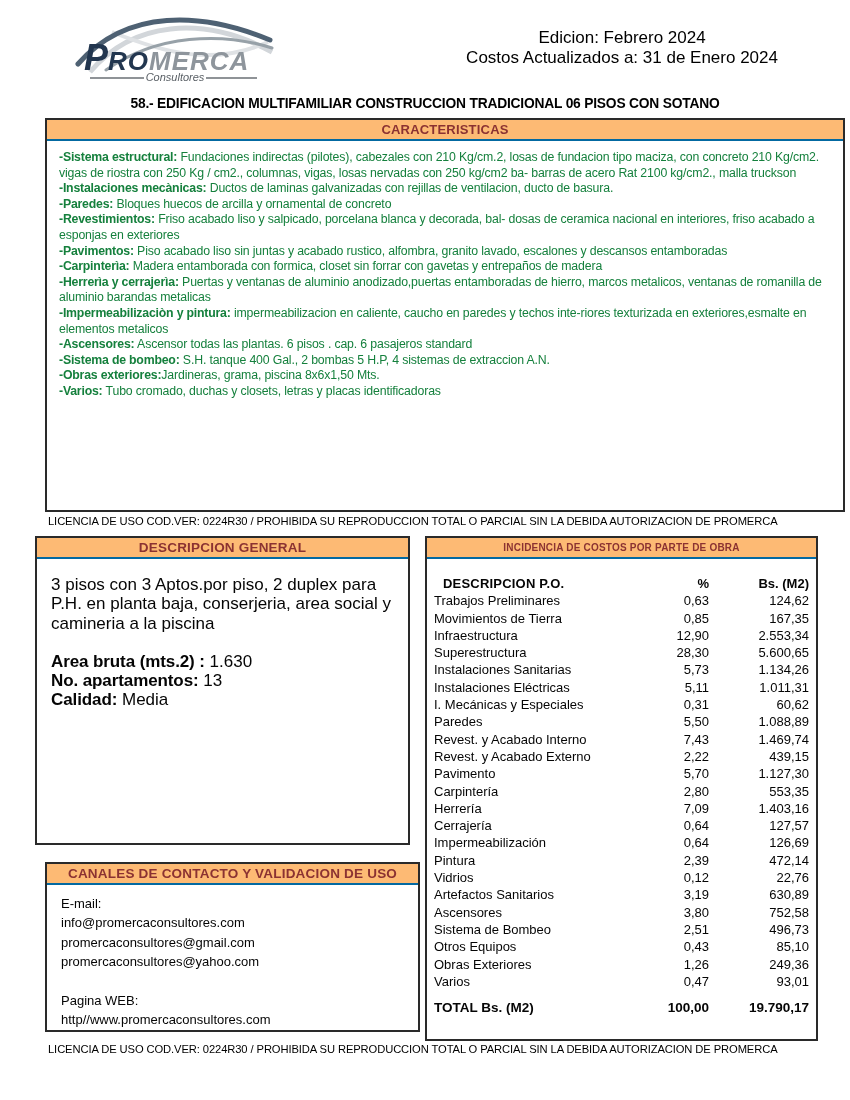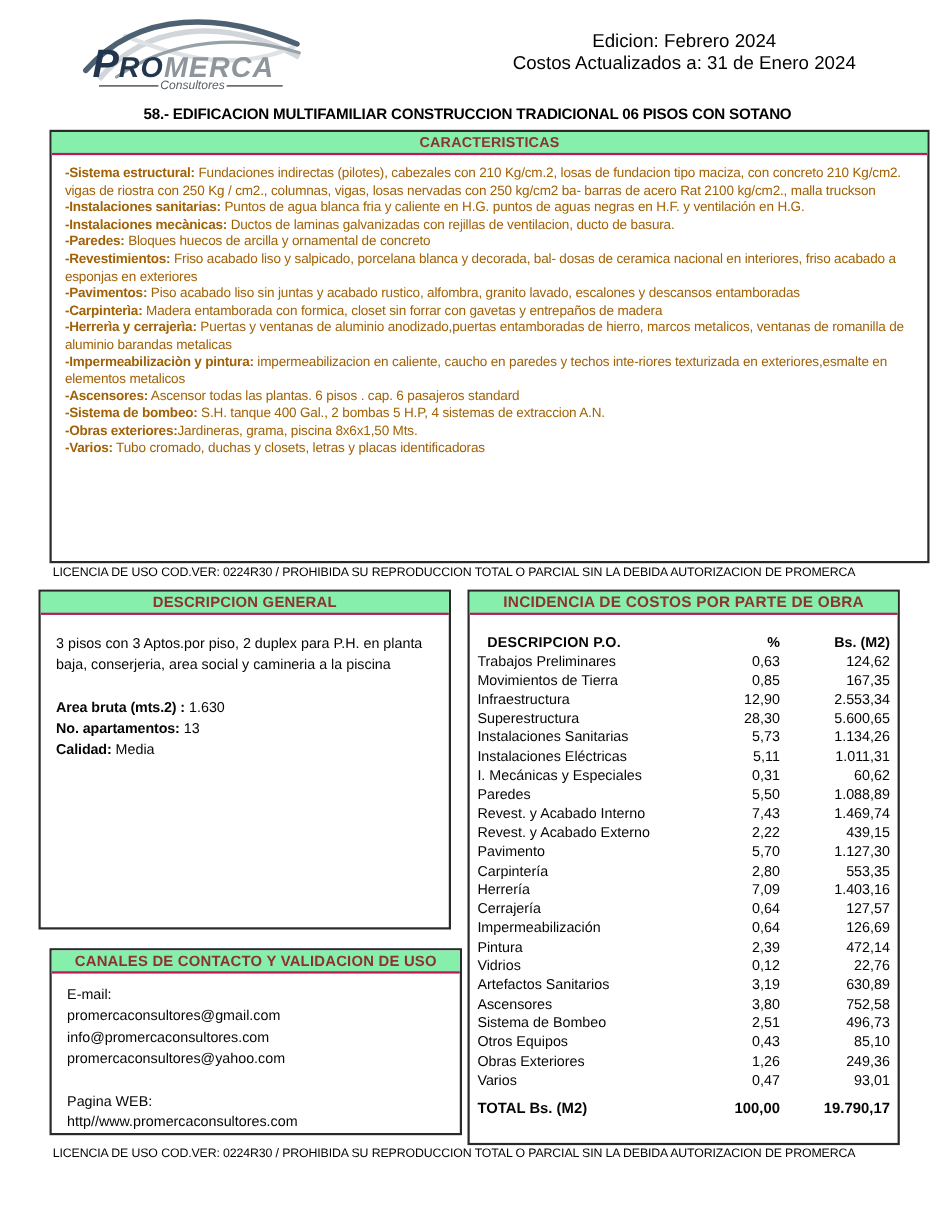--- a/index.html
+++ b/index.html
@@ -8,46 +8,46 @@
 
   
   .logo-wrap{position:absolute;left:72px;top:12px;width:210px;height:78px;}
   .edition{position:absolute;right:72px;top:28px;text-align:center;font-weight:normal;font-size:17px;line-height:20px;color:#000;}
 
   
   .doc-title{position:absolute;left:0;top:96px;width:100%;text-align:center;font-size:13.8px;font-weight:bold;color:#000;letter-spacing:-0.2px;margin:0;}
 
   
   .box{position:absolute;border:2px solid #2a2a2a;background:#fff;box-sizing:border-box;}
-  .box-header{background:#86efac;border-bottom:2px solid #be185d;color:#8b3232;font-weight:bold;text-align:center;font-size:13px;line-height:17px;padding:1px 0;letter-spacing:0.2px;}
+  .box-header{background:#fdba74;border-bottom:2px solid #0369a1;color:#8b3232;font-weight:bold;text-align:center;font-size:13px;line-height:17px;padding:1px 0;letter-spacing:0.2px;}
 
   
   .box-carac{left:45px;top:118px;width:800px;height:394px;}
-  .carac-body{padding:9px 12px;font-size:12.3px;line-height:15.6px;letter-spacing:-0.15px;color:#a16207;}
+  .carac-body{padding:9px 12px;font-size:12.3px;line-height:15.6px;letter-spacing:-0.15px;color:#15803d;}
   .carac-item b{letter-spacing:-0.2px;}
 
   .license{position:absolute;left:48px;width:780px;font-size:11.2px;letter-spacing:-0.1px;color:#000;white-space:nowrap;}
   .license.l1{top:515px;}
   .license.l2{top:1043px;}
 
   
   .box-desc{left:35px;top:536px;width:375px;height:309px;}
   .box-desc .box-header{font-size:13.5px;}
-  .desc-body{padding:16px 14px;font-size:13px;line-height:19.3px;color:#050505;}
+  .desc-body{padding:16px 14px;font-size:17px;line-height:19.3px;color:#050505;}
   .desc-fields{margin-top:19px;}
   .desc-field b{letter-spacing:-0.1px;}
 
   .box-contact{left:45px;top:862px;width:375px;height:170px;}
   .box-contact .box-header{font-size:13.5px;}
   .contact-body{padding:9px 14px;font-size:13px;line-height:19.4px;color:#050505;}
   .contact-gap{height:19.4px;}
 
   
   .box-table{left:425px;top:536px;width:393px;height:505px;}
-  .box-table .box-header{font-size:14px;}
+  .box-table .box-header{font-size:10px;}
   .tbl{padding:8px 4px 0 4px;font-size:13px;color:#050505;}
   .trow{display:grid;grid-template-columns:1fr 80px 103px;line-height:17.3px;}
   .trow .c-name{padding-left:3px;white-space:nowrap;}
   .trow .c-pct,.trow .c-bs{text-align:right;white-space:nowrap;}
   .trow .c-bs{padding-right:3px;}
   .thead{font-weight:bold;margin:8px 0 0 0;}
   .thead .c-name{padding-left:12px;letter-spacing:0.2px;}
   .tspacer{height:9px;}
   .ttotal{font-weight:bold;font-size:13.5px;}
 
@@ -80,21 +80,20 @@
   </div>
 
   <h1 class="doc-title">58.- EDIFICACION MULTIFAMILIAR CONSTRUCCION TRADICIONAL 06 PISOS CON SOTANO</h1>
 
   <section class="box box-carac">
     <div class="box-header">CARACTERISTICAS</div>
     <div class="carac-body">
 
         <div class="carac-item"><b>-Sistema estructural:</b><span> Fundaciones indirectas (pilotes), cabezales con 210 Kg/cm.2, losas de fundacion tipo maciza, con concreto 210 Kg/cm2. vigas de riostra con 250 Kg / cm2., columnas, vigas, losas nervadas con 250 kg/cm2 ba- barras de acero Rat 2100 kg/cm2., malla truckson</span></div>
 
-        <div class="carac-item"><b>-Instalaciones sanitarias:</b><span> Puntos de agua blanca fria y caliente en H.G. puntos de aguas negras en H.F. y ventilación en H.G.</span></div>
 
 
         <div class="carac-item"><b>-Instalaciones mecànicas:</b><span> Ductos de laminas galvanizadas con rejillas de ventilacion, ducto de basura.</span></div>
 
         <div class="carac-item"><b>-Paredes:</b><span> Bloques huecos de arcilla y ornamental de concreto</span></div>
 
         <div class="carac-item"><b>-Revestimientos:</b><span> Friso acabado liso y salpicado, porcelana blanca y decorada, bal- dosas de ceramica nacional en interiores, friso acabado a esponjas en exteriores</span></div>
 
         <div class="carac-item"><b>-Pavimentos:</b><span> Piso acabado liso sin juntas y acabado rustico, alfombra, granito lavado, escalones y descansos entamboradas</span></div>
 
@@ -131,23 +130,23 @@
         </div>
     </div>
   </section>
 
   <section class="box box-contact">
     <div class="box-header">CANALES DE CONTACTO Y VALIDACION DE USO</div>
     <div class="contact-body">
       <div>E-mail:</div>
       <div>
 
+          <div class="contact-line">info@promercaconsultores.com</div>
+
           <div class="contact-line">promercaconsultores@gmail.com</div>
-
-          <div class="contact-line">info@promercaconsultores.com</div>
 
           <div class="contact-line">promercaconsultores@yahoo.com</div>
         </div>
       <div class="contact-gap"></div>
       <div>Pagina WEB:</div>
       <div>http//www.promercaconsultores.com</div>
     </div>
   </section>
 
   <section class="box box-table">

